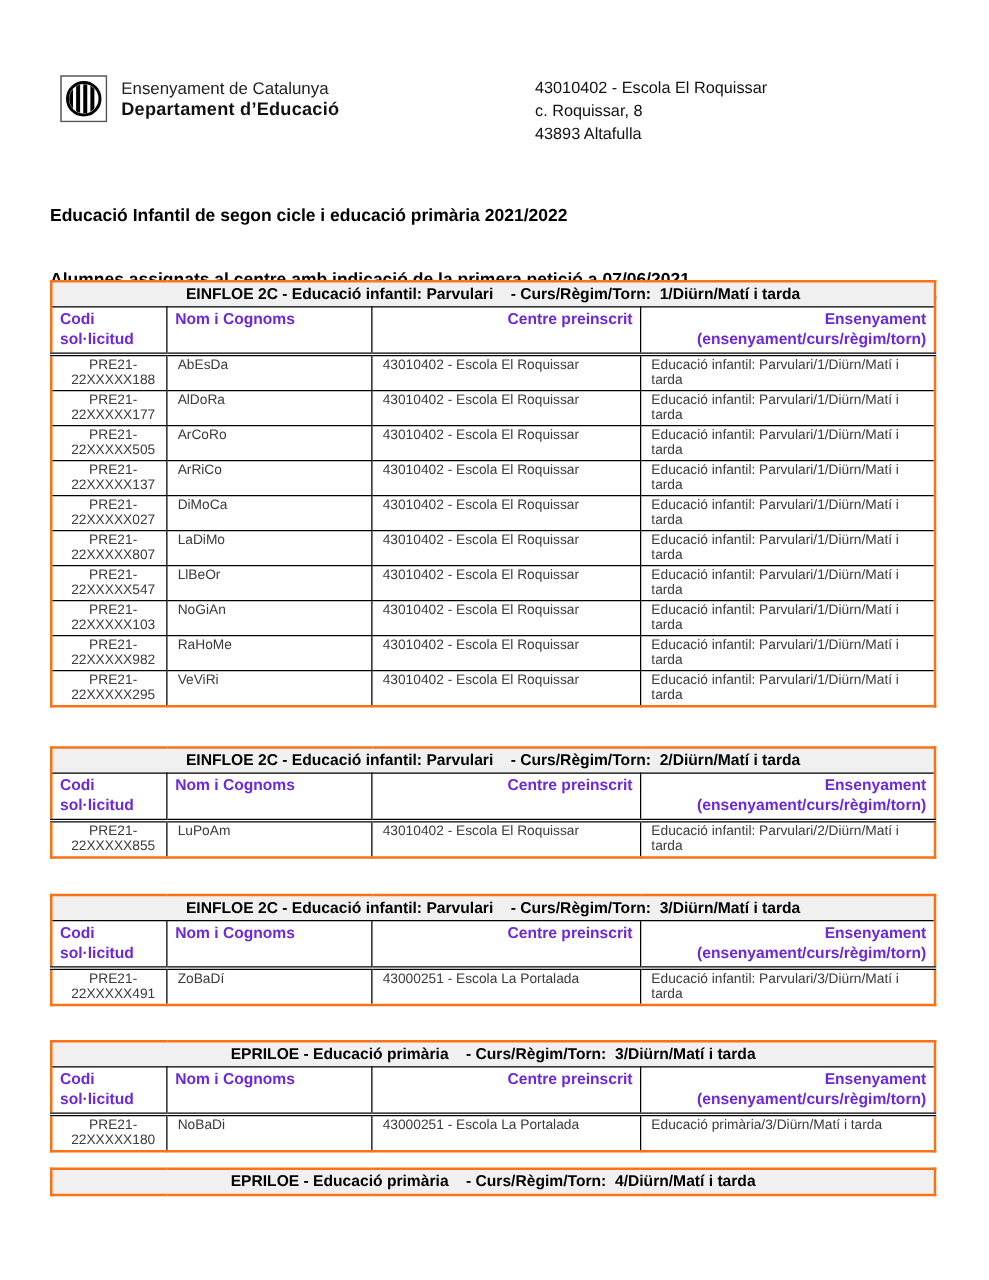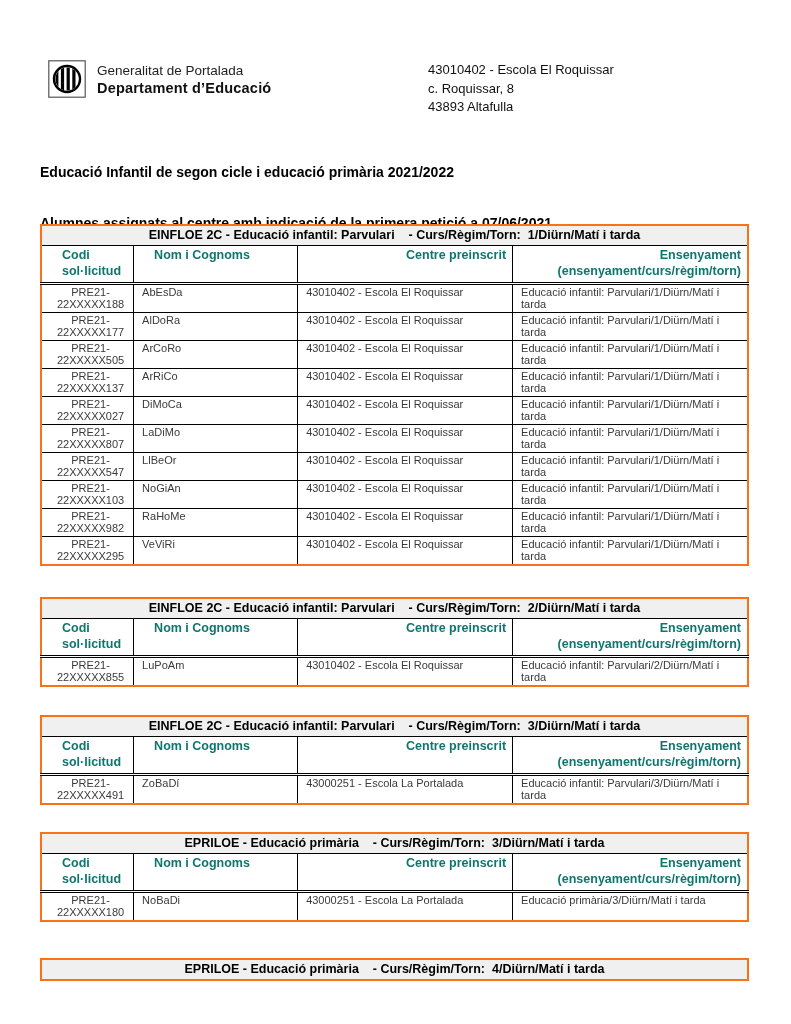--- a/index.html
+++ b/index.html
@@ -33,42 +33,42 @@
   .content { position: absolute; top: 224px; left: 40px; width: 709px; }
   table.atable {
     width: 709px;
     border-collapse: collapse;
     border: 2px solid #f97316;
     table-layout: fixed;
   }
   table.atable:nth-of-type(1) { margin-bottom: 31px; }
   table.atable:nth-of-type(2) { margin-bottom: 28px; }
   table.atable:nth-of-type(3) { margin-bottom: 27px; }
-  table.atable:nth-of-type(4) { margin-bottom: 36px; }
+  table.atable:nth-of-type(4) { margin-bottom: 12px; }
 
   th.band {
     background: #f0f0f0;
     font-size: 12.5px;
     font-weight: bold;
     text-align: center;
     white-space: pre;
     padding: 2px 0 3px 0;
     border-bottom: 1px solid #000;
     color: #000;
   }
   tr.cols th {
     border: 1px solid #000;
     border-bottom: 3px double #000;
     font-size: 12.5px;
     font-weight: bold;
     vertical-align: top;
-    padding: 2px 6px 3px 20px;
+    padding: 2px 6px 3px 6px;
     line-height: 15.5px;
     height: 31px;
-    color: #0f766e;
+    color: #6d28d9;
   }
   tr.cols th.h-left { text-align: left; }
   tr.cols th.h-center { text-align: right; }
 
   td {
     border: 1px solid #000;
     font-size: 11px;
     line-height: 11.5px;
     vertical-align: top;
     padding: 2px 6px 2px 6px;
@@ -93,21 +93,21 @@
       <rect x="0.8" y="0.8" width="36.4" height="36.4" fill="#ffffff" stroke="#555" stroke-width="1.2"></rect>
       <circle cx="19" cy="19" r="13" fill="#ffffff" stroke="#000" stroke-width="2.4"></circle>
       <g clip-path="url(#lc)">
         <rect x="7.2" y="5" width="3.2" height="28" fill="#000"></rect>
         <rect x="12.9" y="5" width="3.2" height="28" fill="#000"></rect>
         <rect x="18.6" y="5" width="3.2" height="28" fill="#000"></rect>
         <rect x="24.3" y="5" width="3.2" height="28" fill="#000"></rect>
       </g>
     </svg>
     <div class="org">
-      <div class="org-line1">Generalitat de Portalada</div>
+      <div class="org-line1">Ensenyament de Catalunya</div>
       <div class="org-line2">Departament d’Educació</div>
     </div>
   </div>
 
   <div class="school">
     <div>43010402 - Escola El Roquissar</div>
     <div>c. Roquissar, 8</div>
     <div>43893 Altafulla</div>
   </div>
 

